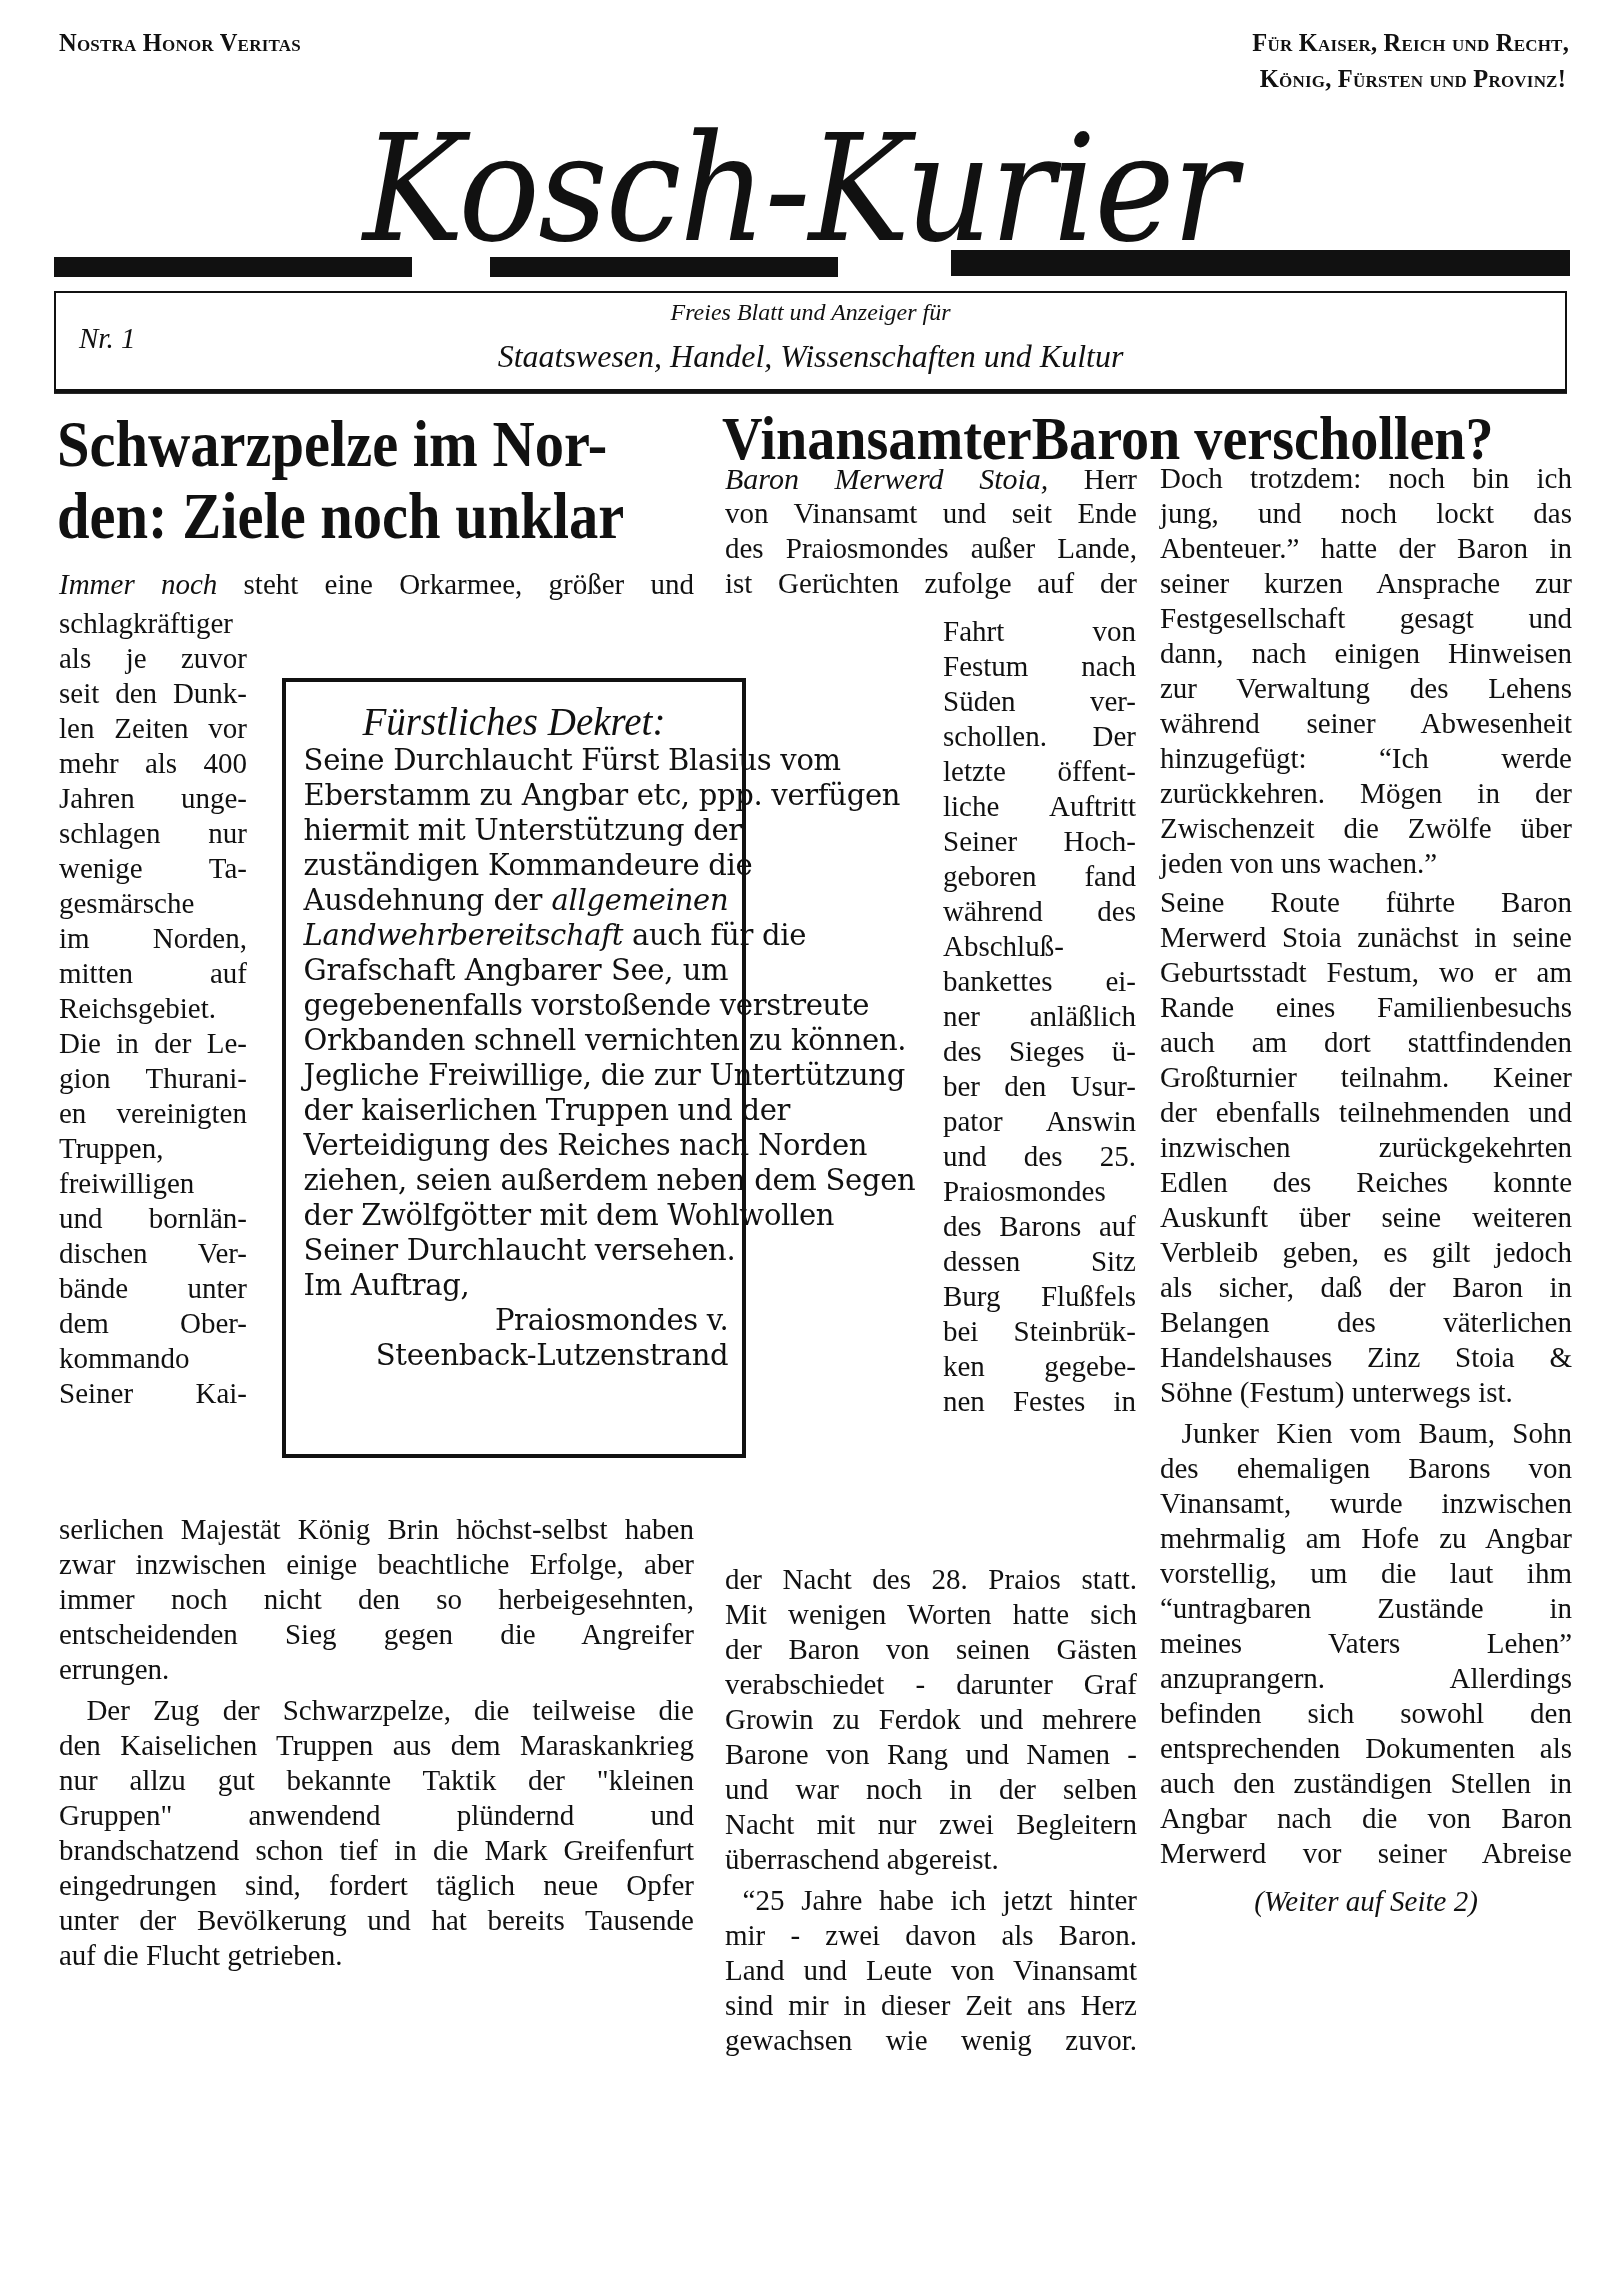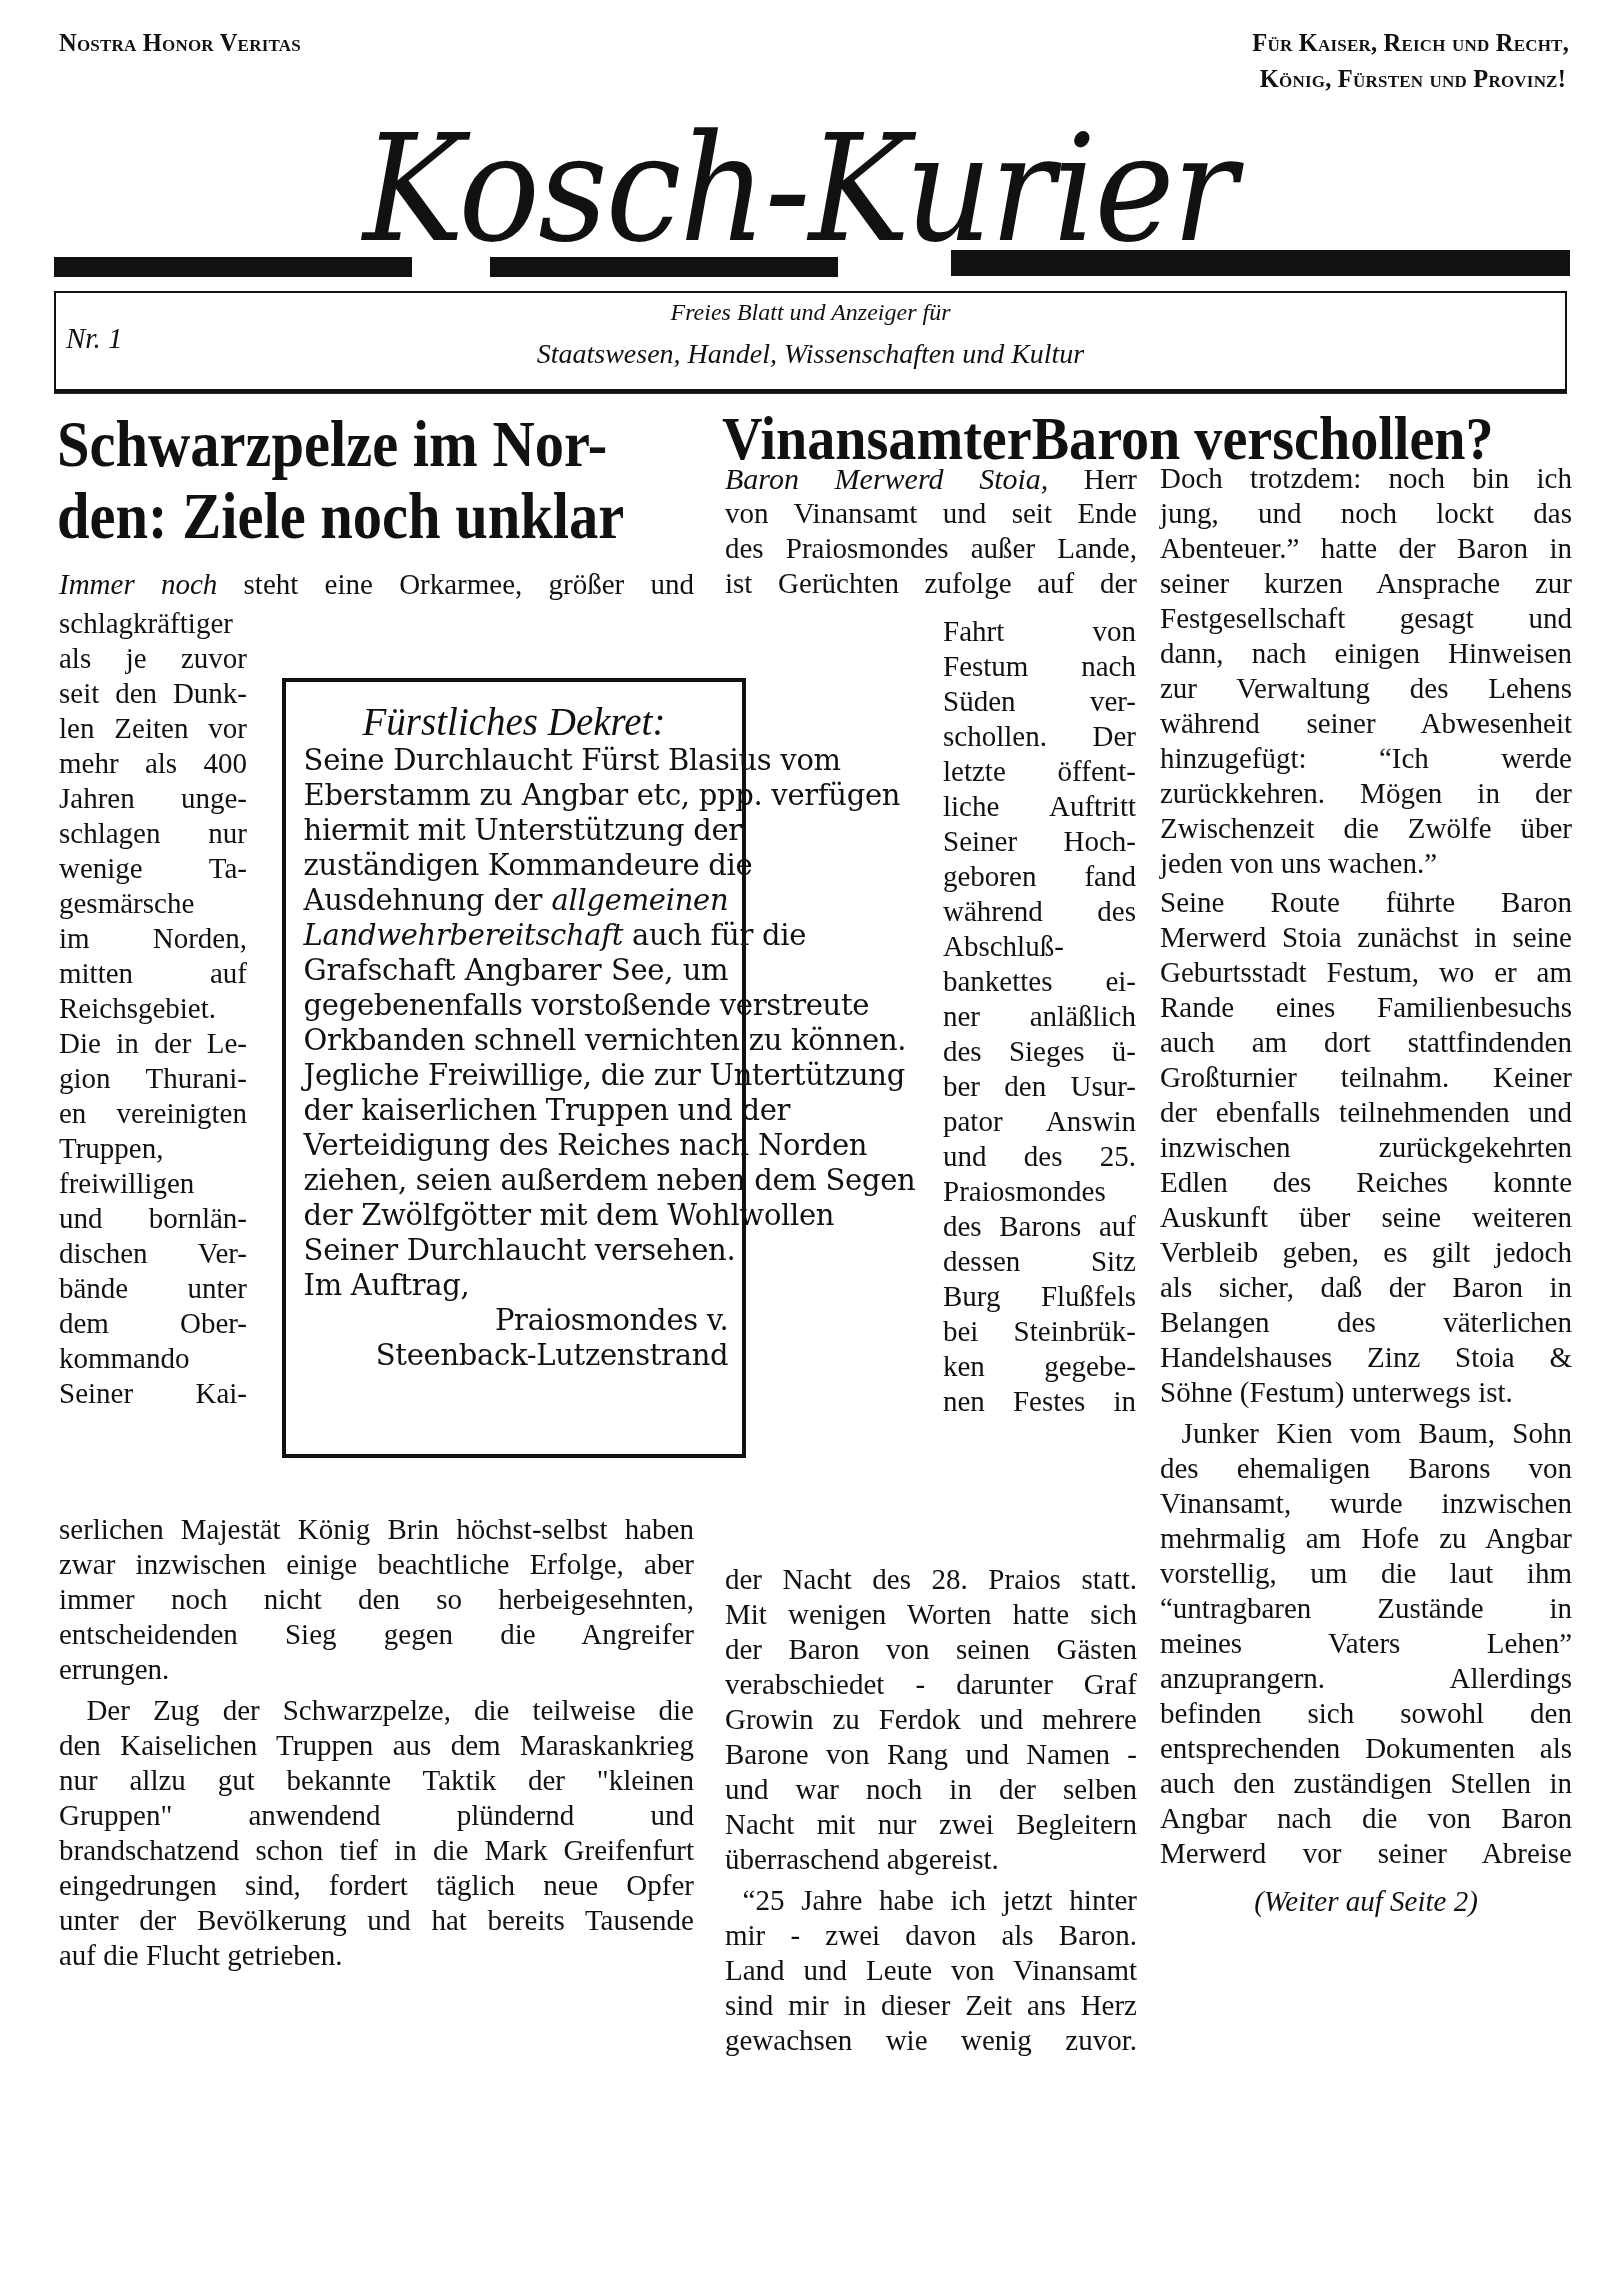--- a/index.html
+++ b/index.html
@@ -27,23 +27,23 @@
 <div class="abs motto" style="left:59px;top:29px;">Nostra Honor Veritas</div>
 <div class="abs motto" style="right:51px;top:29px;text-align:right;">Für Kaiser, Reich und Recht,</div>
 <div class="abs motto" style="right:54px;top:65px;text-align:right;">König, Fürsten und Provinz!</div>
 
 <div class="abs rule" style="left:54px;top:257px;width:358px;"></div>
 <div class="abs rule" style="left:490px;top:257px;width:348px;"></div>
 <div class="abs rule" style="left:951px;top:250px;width:619px;height:25.5px;"></div>
 <div class="abs masthead" style="left:363px;top:116px;">Kosch-Kurier</div>
 
 <div class="abs subbox" style="left:54px;top:291px;width:1509px;height:96px;">
-  <div class="abs script" style="left:10px;top:29px;font-size:29px;font-family:Liberation Serif, serif;">Nr. 1</div>
+  <div class="abs script" style="left:23px;top:29px;font-size:29px;font-family:Liberation Serif, serif;">Nr. 1</div>
   <div class="abs script" style="left:0;right:0;top:5.9px;text-align:center;font-size:24px;">Freies Blatt und Anzeiger für</div>
-  <div class="abs script" style="left:0;right:0;top:45px;text-align:center;font-size:28px;">Staatswesen, Handel, Wissenschaften und Kultur</div>
+  <div class="abs script" style="left:0;right:0;top:45px;text-align:center;font-size:32px;">Staatswesen, Handel, Wissenschaften und Kultur</div>
 </div>
 
 <div class="abs headline" style="left:57px;top:412px;transform:scaleX(0.9);">Schwarzpelze im Nor-</div>
 <div class="abs headline" style="left:57px;top:484px;transform:scaleX(0.9);">den: Ziele noch unklar</div>
 
 <div class="abs line" style="left:59px;top:567px;width:635px;">
   <em class="it">Immer noch</em>
   <span>steht eine Orkarmee, größer und</span>
 </div>
 

